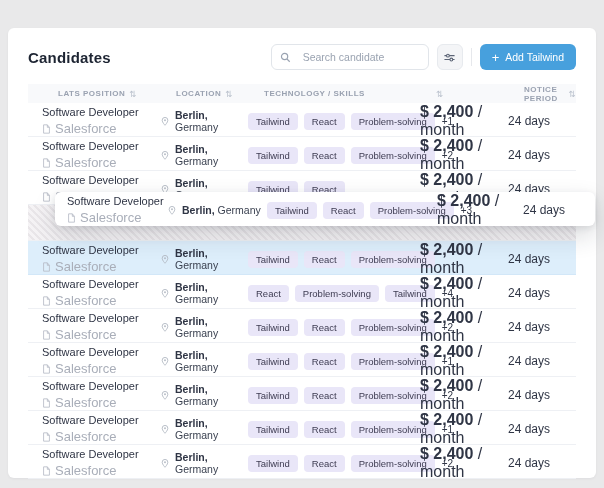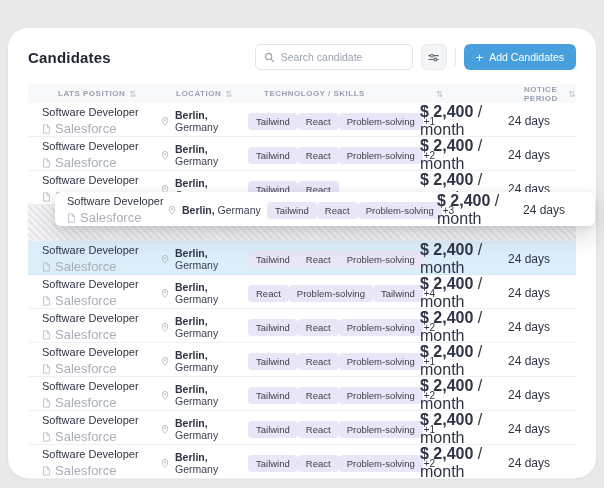--- a/index.html
+++ b/index.html
@@ -6,32 +6,32 @@
   html,body { width:604px; height:488px; }
   body {
     background:#e9e9ea;
     font-family:"Liberation Sans", sans-serif;
     position:relative;
     overflow:hidden;
     color:#2e3442;
   }
   .card {
     position:absolute; left:8px; top:28px; width:588px; height:450px;
-    background:#ffffff; border-radius:20px;
+    background:#ffffff; border-radius:6px;
     box-shadow:0 1px 3px rgba(20,25,40,.05);
   }
   .card-header {
     display:flex; align-items:center; justify-content:space-between;
     padding:16px 20px 14px 20px;
   }
   .title { font-size:15px; font-weight:700; color:#1d2432; letter-spacing:.2px; }
   .controls { display:flex; align-items:center; gap:8px; }
   .search {
     width:158px; height:26px; border:1px solid #e1e5ea; border-radius:6px;
-    display:flex; align-items:center; gap:6px; padding:4px 8px; background:#fff;
+    display:flex; align-items:center; gap:12px; padding:4px 8px; background:#fff;
   }
   .search svg { flex:0 0 auto; }
   .search input {
     border:none; outline:none; width:100%; font-size:10.5px;
     font-family:"Liberation Sans", sans-serif; color:#333a48; background:transparent;
   }
   .search input::placeholder { color:#9aa3b1; }
   .filter-btn {
     width:26px; height:26px; background:#f4f5f7; border:1px solid #e7eaee;
     border-radius:6px; display:flex; align-items:center; justify-content:center;
@@ -62,21 +62,21 @@
   .row.placeholder {
     height:36px; cursor:default;
     background:repeating-linear-gradient(45deg,#f5f3f5 0 3px,#e9e6e9 3px 5px);
   }
   .pos-title { font-size:11px; font-weight:500; color:#2f3545; line-height:1.2; }
   .company { font-size:13px; color:#a9aeb9; display:flex; align-items:center; gap:4px; margin-top:2px; }
   .company svg { color:#b6bbc5; }
   .loc { font-size:10.5px; color:#3a4150; display:flex; align-items:center; gap:5px; }
   .loc .pin { color:#b4bac4; display:flex; }
   .loc .city { font-weight:700; color:#2f3545; }
-  .skills { display:flex; align-items:center; }
+  .skills { display:flex; align-items:center; gap:6px; }
   .tag {
     background:#e9e6f8; color:#3e3c52; font-size:9.5px;
     padding:3px 8px; border-radius:4px; white-space:nowrap;
   }
   .more { font-size:10px; font-weight:500; color:#2f3545; margin-left:1px; }
   .salary { font-size:16px; color:#2f3545; }
   .salary .amount { font-weight:600; }
   .notice { font-size:12px; color:#2f3545; }
   .drag-card {
     position:absolute; left:47px; top:164px; width:540px; height:34px;
@@ -104,21 +104,21 @@
         <svg width="13" height="13" viewBox="0 0 14 14" fill="none" stroke="currentColor" stroke-width="1.2" stroke-linecap="round">
             <line x1="2" y1="5" x2="12" y2="5"></line>
             <circle cx="5.3" cy="5" r="1.5" fill="#f4f5f7"></circle>
             <line x1="2" y1="9.2" x2="12" y2="9.2"></line>
             <circle cx="9" cy="9.2" r="1.5" fill="#f4f5f7"></circle>
           </svg>
       </div>
       <div class="vdivider"></div>
       <button class="add-btn">
         <span class="plus">+</span>
-        <span>Add Candidates</span>
+        <span>Add Tailwind</span>
       </button>
     </div>
   </div>
 
   <div class="table">
     <div class="thead">
       <div class="th">
         <span>LATS POSITION</span>
         <span class="sort-icon">⇅</span>
       </div>

